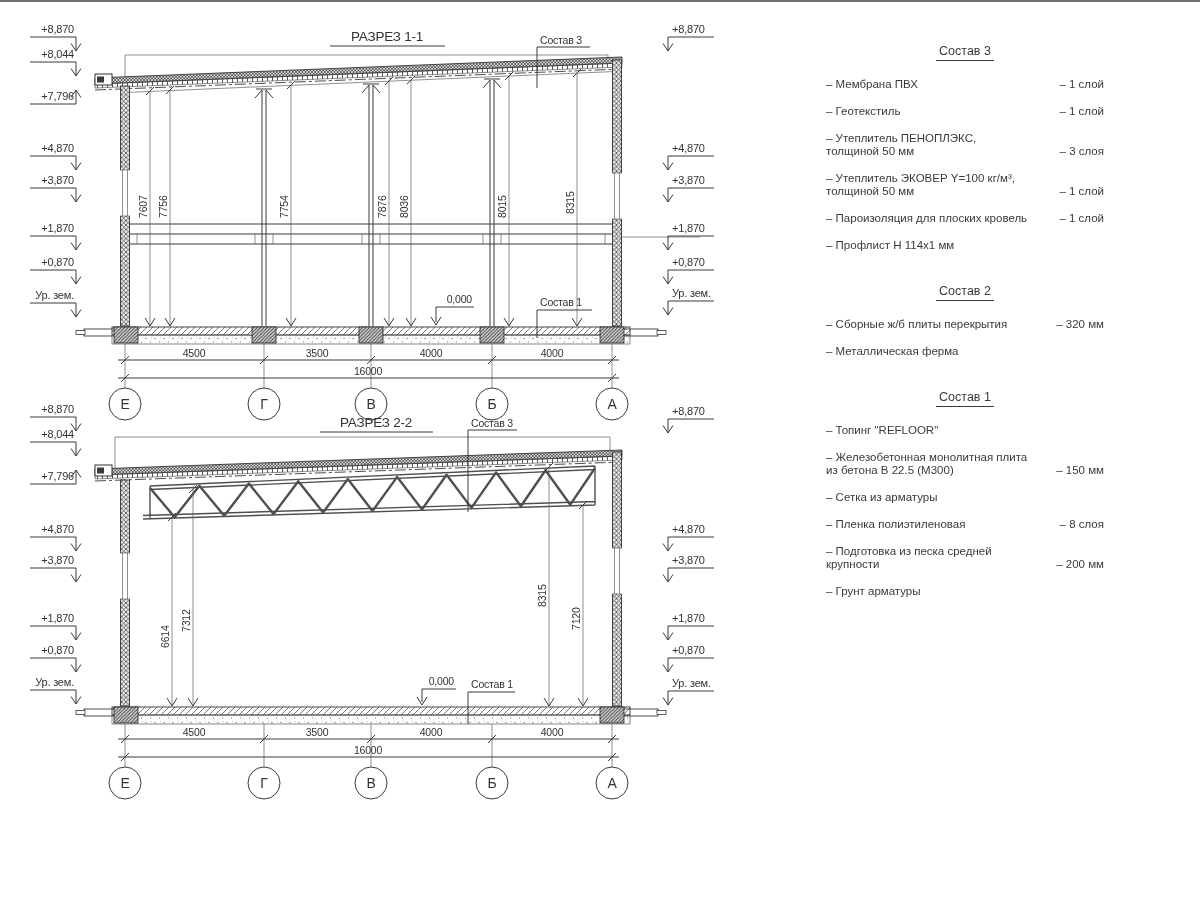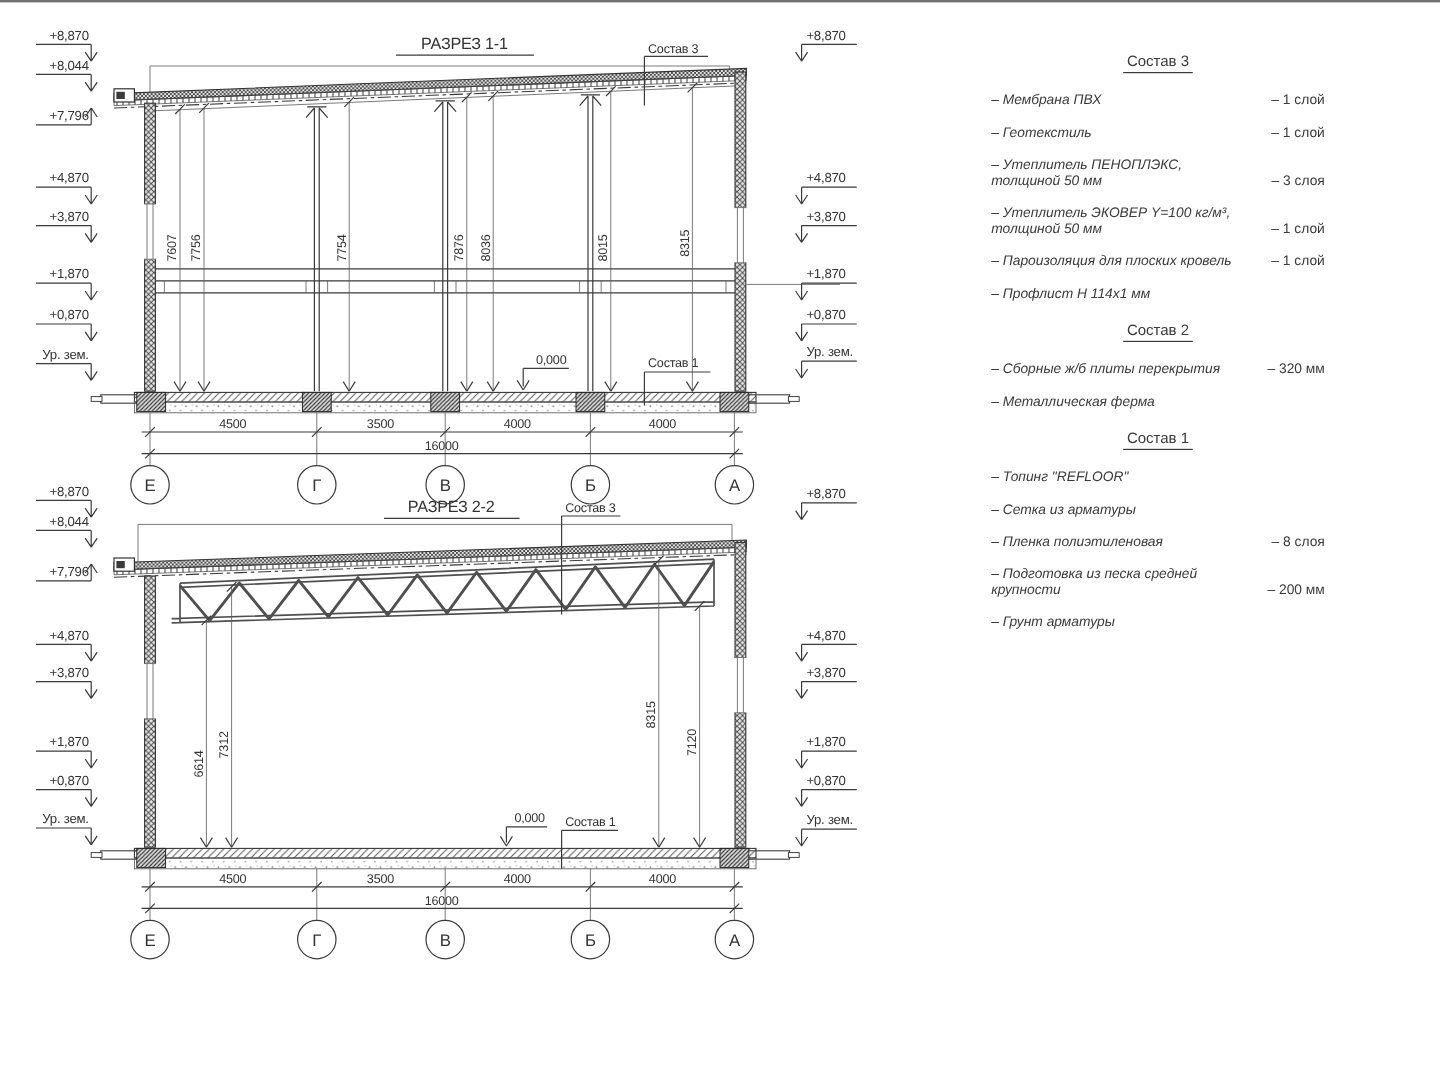--- a/index.html
+++ b/index.html
@@ -19,23 +19,23 @@
   .t13{font-size:13.5px;}
   .t14{font-size:14px;}
   .tm{text-anchor:middle;}
   .te{text-anchor:end;}
   
   .legend{position:absolute;left:826px;top:44px;width:278px;color:#3a3a3a;}
   .lg-title{text-align:center;margin:0 0 20px 0;font-size:12.5px;}
   .lg-title span{border-bottom:1px solid #3a3a3a;padding:0 3px 2px;}
   .lg-row{display:flex;justify-content:space-between;align-items:flex-end;
     margin-bottom:14px;font-size:11.5px;line-height:13px;}
-  .lg-name{white-space:pre-line;max-width:205px;font-style:italic;}
+  .lg-name{white-space:pre-line;max-width:205px;}
   .lg-val{width:62px;text-align:right;flex:none;}
-  .lg-group{margin-top:16px;}
+  .lg-group{margin-top:32px;}
   .lg-group:first-child{margin-top:0;}
 </style>
 </head>
 <body>
 
 <div id="sheet">
 <div class="topline"></div>
 
 <svg width="770" height="830" viewBox="0 0 770 830">
   <defs>
@@ -364,20 +364,25 @@
           <span class="lg-val"></span>
         </div>
   </div>
   <div class="lg-group">
     <div class="lg-title"><span>Состав 1</span></div>
     <div class="lg-row">
           <span class="lg-name">– Топинг "REFLOOR"</span>
           <span class="lg-val"></span>
         </div>
     <div class="lg-row">
+          <span class="lg-name">– Железобетонная  монолитная плита
+из бетона В 22.5 (М300)</span>
+          <span class="lg-val">– 150 мм</span>
+        </div>
+    <div class="lg-row">
           <span class="lg-name">– Сетка из арматуры</span>
           <span class="lg-val"></span>
         </div>
     <div class="lg-row">
           <span class="lg-name">– Пленка полиэтиленовая</span>
           <span class="lg-val">–  8 слоя</span>
         </div>
     <div class="lg-row">
           <span class="lg-name">– Подготовка из песка средней
 крупности</span>

